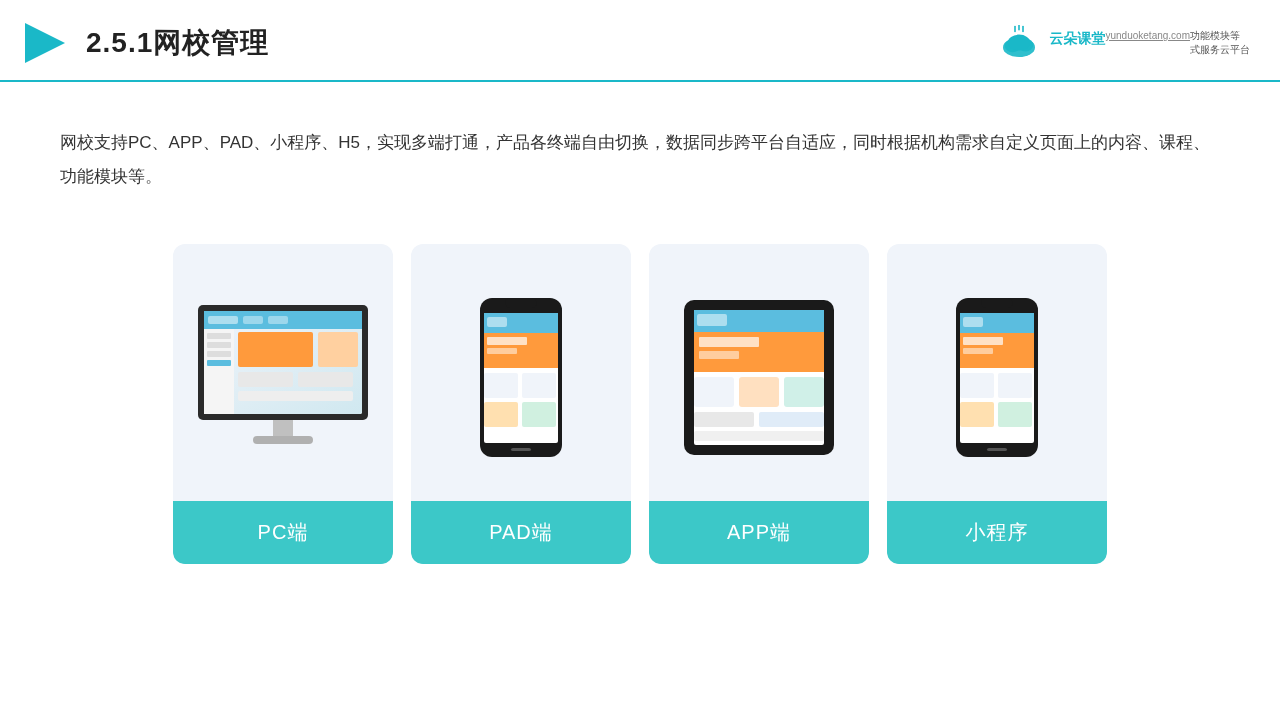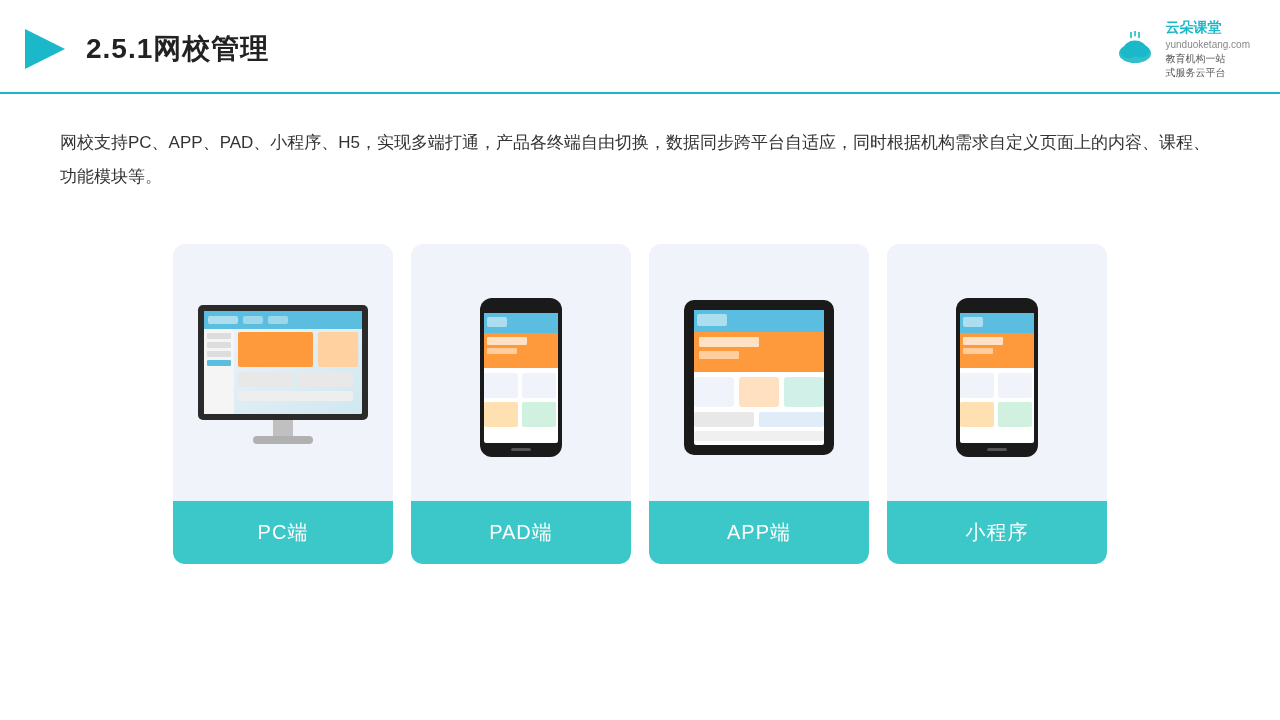--- a/index.html
+++ b/index.html
@@ -53,35 +53,35 @@
       gap: 6px;
     }
 
     .cloud-icon-svg {
       width: 48px;
       height: 36px;
     }
 
     .brand-text-block {
       display: flex;
-      flex-direction: column;
+      flex-direction: row;
       font-size: 11px;
       color: #555;
       line-height: 1.4;
     }
 
     .brand-name {
       font-size: 14px;
       color: #1ab8c8;
       font-weight: bold;
     }
 
     
     .description {
-      padding: 32px 60px 10px 60px;
+      padding: 44px 60px 10px 60px;
       font-size: 17px;
       color: #333;
       line-height: 2.0;
     }
 
     
     .cards-container {
       display: flex;
       justify-content: center;
       gap: 18px;
@@ -142,23 +142,23 @@
         <ellipse cx="22" cy="26" rx="10" ry="8" fill="#1ab8c8" opacity="0.9"></ellipse>
         <ellipse cx="38" cy="25" rx="10" ry="8" fill="#1ab8c8" opacity="0.9"></ellipse>
         <ellipse cx="30" cy="22" rx="14" ry="10" fill="#1ab8c8"></ellipse>
 
         <line x1="25" y1="8" x2="25" y2="2" stroke="#1ab8c8" stroke-width="2" stroke-linecap="round"></line>
         <line x1="30" y1="6" x2="30" y2="0" stroke="#1ab8c8" stroke-width="2" stroke-linecap="round"></line>
         <line x1="35" y1="8" x2="35" y2="2" stroke="#1ab8c8" stroke-width="2" stroke-linecap="round"></line>
       </svg>
       <div class="brand-text-block">
         <span class="brand-name">云朵课堂</span>
-        <span style="font-size:10px;color:#888;">yunduoketang.com</span>
+        <span style="font-size:10px;color:#888;text-decoration:underline;">yunduoketang.com</span>
         <span style="font-size:10px;color:#555;">
-          <span>教育机构一站</span><br>
+          <span>功能模块等</span><br>
           <span>式服务云平台</span>
         </span>
       </div>
     </div>
   </div>
 </div>
 
 <div class="description">
   <span>网校支持PC、APP、PAD、小程序、H5，实现多端打通，产品各终端自由切换，数据同步跨平台自适应，同时根据机构需求自定义页面上的内容、课程、功能模块等。</span>
 </div>

